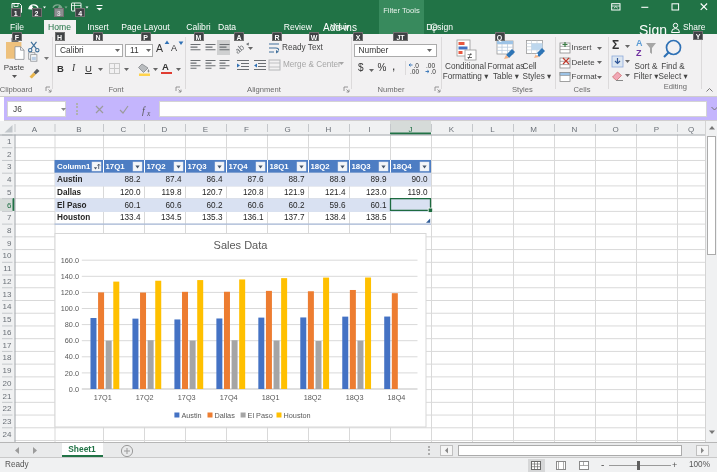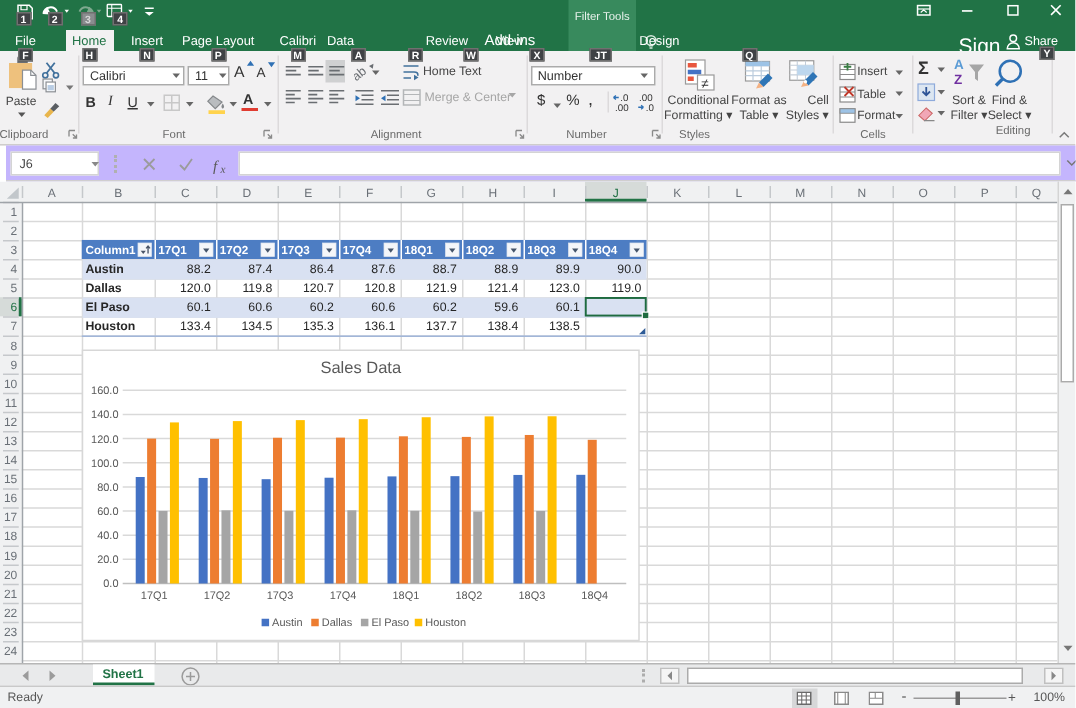--- a/index.html
+++ b/index.html
@@ -79,21 +79,21 @@
 <div class="abs" style="left:184.5px;top:3px;width:1px;height:52px;background:#dcdadb"></div>
 <div class="abs" style="left:350.5px;top:3px;width:1px;height:52px;background:#dcdadb"></div>
 <div class="abs" style="left:441px;top:3px;width:1px;height:52px;background:#dcdadb"></div>
 <div class="abs" style="left:554.5px;top:3px;width:1px;height:52px;background:#dcdadb"></div>
 <div class="abs" style="left:607.5px;top:3px;width:1px;height:52px;background:#dcdadb"></div>
 <div class="abs" style="left:700.5px;top:3px;width:1px;height:52px;background:#dcdadb"></div>
 <div class="abs" style="left:-24px;top:50.5px;width:80px;height:10px;color:#6a6a6a;font-size:7.6px;text-align:center">Clipboard</div>
 <div class="abs" style="left:76px;top:50.5px;width:80px;height:10px;color:#6a6a6a;font-size:7.6px;text-align:center">Font</div>
 <div class="abs" style="left:224px;top:50.5px;width:80px;height:10px;color:#6a6a6a;font-size:7.6px;text-align:center">Alignment</div>
 <div class="abs" style="left:351px;top:50.5px;width:80px;height:10px;color:#6a6a6a;font-size:7.6px;text-align:center">Number</div>
-<div class="abs" style="left:452.7px;top:50.5px;width:80px;height:10px;color:#6a6a6a;font-size:7.6px;text-align:left">Styles</div>
+<div class="abs" style="left:452.7px;top:50.5px;width:80px;height:10px;color:#6a6a6a;font-size:7.6px;text-align:right">Styles</div>
 <div class="abs" style="left:542px;top:50.5px;width:80px;height:10px;color:#6a6a6a;font-size:7.6px;text-align:center">Cells</div>
 <div class="abs" style="left:607px;top:48px;width:80px;height:10px;color:#6a6a6a;font-size:7.6px;text-align:right">Editing</div>
 <svg class="abs" style="left:45px;top:52px" width="7" height="7">
       <path d="M 1 1 h 4 M 1 1 v 4 M 3.5 3.5 l 2.5 2.5 M 6 3.6 v 2.4 h -2.4" stroke="#8a8a8a" stroke-width="0.9" fill="none"></path>
     </svg>
 <svg class="abs" style="left:175px;top:52px" width="7" height="7">
       <path d="M 1 1 h 4 M 1 1 v 4 M 3.5 3.5 l 2.5 2.5 M 6 3.6 v 2.4 h -2.4" stroke="#8a8a8a" stroke-width="0.9" fill="none"></path>
     </svg>
 <svg class="abs" style="left:343px;top:52px" width="7" height="7">
       <path d="M 1 1 h 4 M 1 1 v 4 M 3.5 3.5 l 2.5 2.5 M 6 3.6 v 2.4 h -2.4" stroke="#8a8a8a" stroke-width="0.9" fill="none"></path>
@@ -220,21 +220,21 @@
 <path d="M 1 4.5 l 3 2 -3 2 z" fill="#2f71b5"></path>
     </svg>
 <svg class="abs" style="left:253px;top:25px" width="15" height="13">
 <path d="M 1 1.5 h 12 M 5 4.5 h 8 M 5 7.5 h 8 M 1 10.5 h 12" stroke="#6a6e72" stroke-width="1" fill="none"></path>
 <path d="M 4 4.5 l -3 2 3 2 z" fill="#2f71b5"></path>
     </svg>
 <svg class="abs" style="left:268px;top:8px" width="12" height="12">
 <path d="M 1 2 h 10 M 1 6 h 7 q 3 0 2.5 2.5 M 1 10 h 5" stroke="#41719c" stroke-width="1.1" fill="none"></path>
 <path d="M 8 11.5 l 3 -1.8 -3 -1.8 z" fill="#41719c"></path>
     </svg>
-<div class="abs" style="left:282px;top:9px;width:60px;height:11px;color:#444;font-size:8.2px">Home Text</div>
+<div class="abs" style="left:282px;top:9px;width:60px;height:11px;color:#444;font-size:8.2px">Ready Text</div>
 <svg class="abs" style="left:268px;top:25px" width="13" height="12">
 <rect x="1" y="1" width="11" height="10" fill="none" stroke="#b4b6b8" stroke-width="1"></rect>
 <path d="M 1 4 h 11 M 1 8 h 11" stroke="#b4b6b8" stroke-width="0.8"></path>
     </svg>
 <div class="abs" style="left:283px;top:26px;width:75px;height:11px;color:#a6a6a6;font-size:8.2px">Merge &amp; Center</div>
 <div class="abs" style="left:338px;top:27px">
       <svg width="8" height="6">
         <path d="M 1 1 h 5 l -2.5 3 z" fill="#a6a6a6"></path>
       </svg>
     </div>
@@ -279,38 +279,38 @@
     </svg>
 <div class="abs" style="left:485px;top:28px;width:42px;height:20px;color:#444;font-size:8.2px;text-align:center;line-height:9.5px">Format as<br>Table ▾</div>
 <svg class="abs" style="left:525px;top:5px" width="24" height="22">
 <rect x="1.5" y="1.5" width="16" height="13" fill="#fff" stroke="#9a9a9a" stroke-width="0.8"></rect>
 <path d="M 1.5 4.5 h 16 M 1.5 7.7 h 16 M 1.5 10.9 h 16 M 6.5 1.5 v 13 M 12 1.5 v 13" stroke="#c3cdd8" stroke-width="0.7"></path>
 <rect x="6.5" y="4.5" width="11" height="6.4" fill="#bdd7ee"></rect>
 <path d="M 11 15 l 6 -6 3 3 -6 6 z" fill="#2e75b6"></path>
       <path d="M 9 19 l 2 -4 3 3 z" fill="#f4b183"></path>
 <circle cx="12" cy="15.5" r="1.1" fill="#ffffff"></circle>
     </svg>
-<div class="abs" style="left:522.5px;top:28px;width:30px;height:20px;color:#444;font-size:8.2px;text-align:right;line-height:9.5px">Cell<br>Styles ▾</div>
+<div class="abs" style="left:522.5px;top:28px;width:30px;height:20px;color:#444;font-size:8.2px;text-align:left;line-height:9.5px">Cell<br>Styles ▾</div>
 <svg class="abs" style="left:559px;top:8px" width="13" height="13" stroke-width="0.8" fill="none">
       <rect x="1" y="1" width="10" height="10" fill="#fff" stroke="#8a8a8a"></rect>
       <path d="M 1 4.3 h 10 M 1 7.6 h 10" stroke="#8a8a8a" stroke-width="0.7"></path>
       <path d="M 6 0 v 5 M 3.5 2.5 h 5" stroke="#3a7d44" stroke-width="1.2"></path>
     </svg>
 <div class="abs" style="left:571.5px;top:9px;width:34px;height:11px;color:#444;font-size:8px">Insert</div>
 <div class="abs" style="left:595.5px;top:11.5px">
       <svg width="8" height="6">
         <path d="M 1 1 h 5 l -2.5 3 z" fill="#666"></path>
       </svg>
     </div>
 <svg class="abs" style="left:559px;top:22.5px" width="13" height="13" stroke-width="0.8" fill="none">
       <rect x="1" y="1" width="10" height="10" fill="#fff" stroke="#8a8a8a"></rect>
       <path d="M 1 4.3 h 10 M 1 7.6 h 10" stroke="#8a8a8a" stroke-width="0.7"></path>
       <path d="M 4 1 l 6 6 M 10 1 l -6 6" stroke="#c0392b" stroke-width="1.2"></path>
     </svg>
-<div class="abs" style="left:571.5px;top:23.5px;width:34px;height:11px;color:#444;font-size:8px">Table</div>
+<div class="abs" style="left:571.5px;top:23.5px;width:34px;height:11px;color:#444;font-size:8px">Delete</div>
 <div class="abs" style="left:595.5px;top:26.0px">
       <svg width="8" height="6">
         <path d="M 1 1 h 5 l -2.5 3 z" fill="#666"></path>
       </svg>
     </div>
 <svg class="abs" style="left:559px;top:37px" width="13" height="13" stroke-width="0.8" fill="none">
       <rect x="1" y="1.5" width="10" height="9" fill="#fff" stroke="#8a8a8a"></rect>
       <rect x="1" y="1.5" width="10" height="3" fill="#9dc3e6" stroke="#8a8a8a" stroke-width="0.6"></rect>
     </svg>
 <div class="abs" style="left:571.5px;top:38px;width:34px;height:11px;color:#444;font-size:8px">Format</div>

